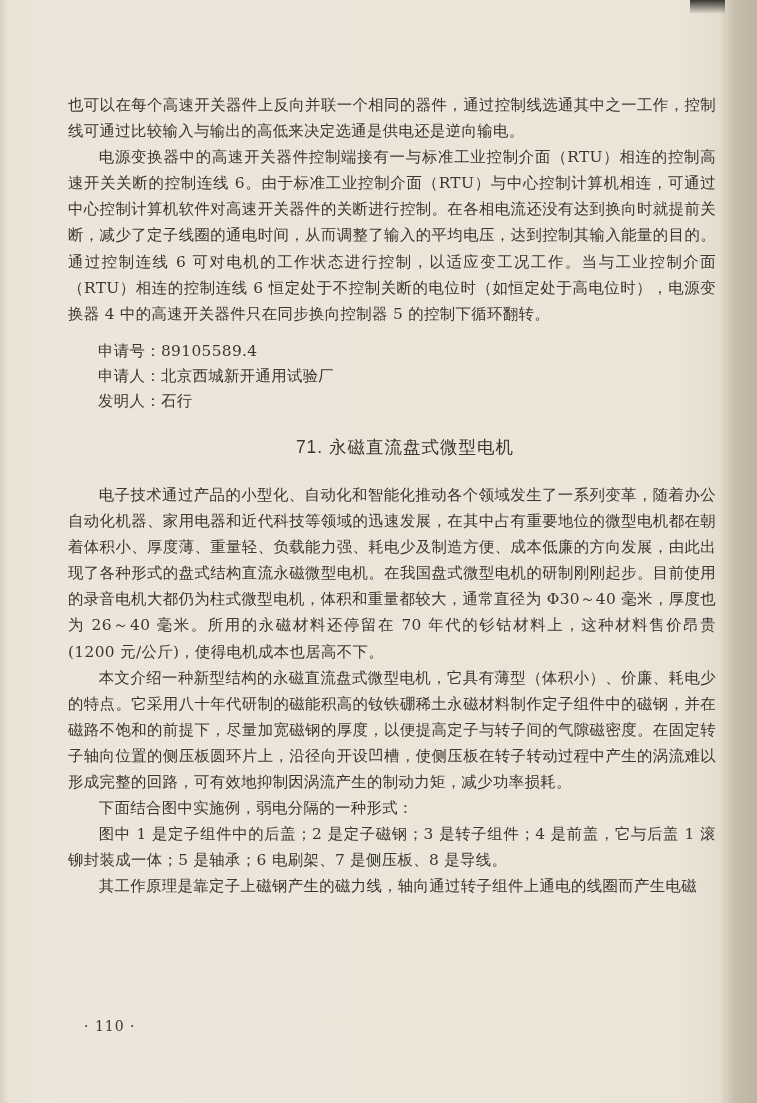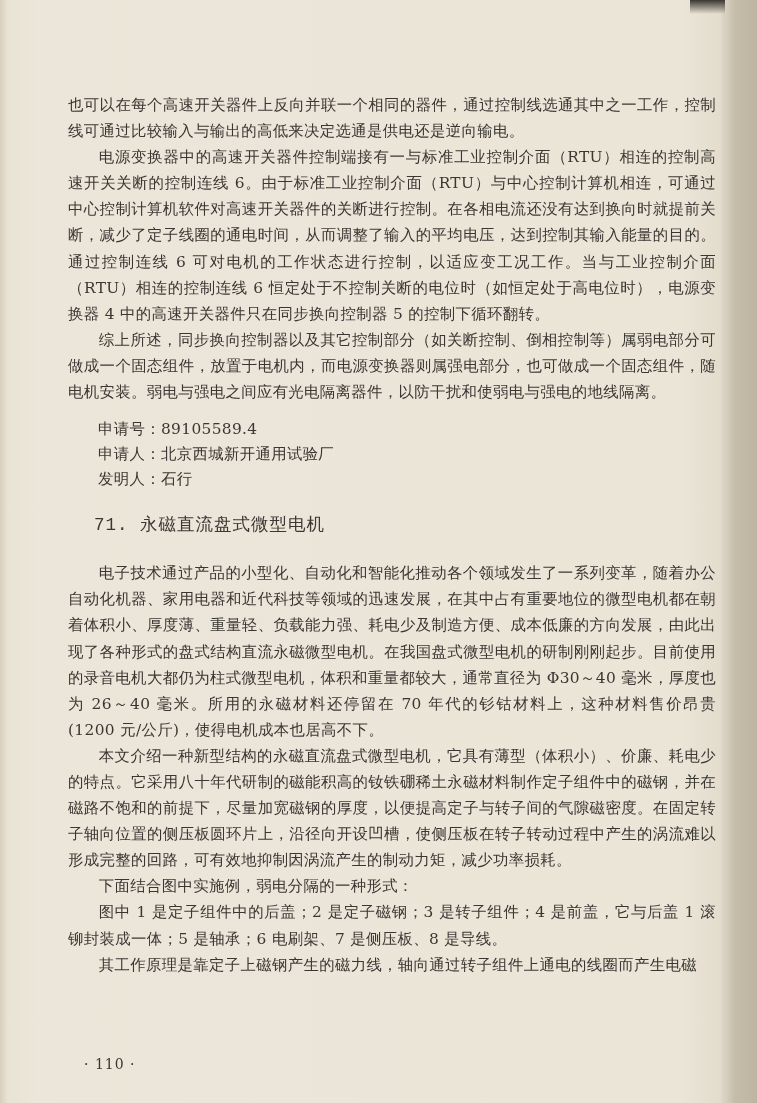--- a/index.html
+++ b/index.html
@@ -24,39 +24,38 @@
     .content {
       position: absolute; left: 68px; top: 92px; width: 648px;
       font-size: 15.4px; line-height: 26.1px; letter-spacing: 0.35px;
       text-align: justify;
     }
     .p { margin: 0; text-indent: 2em; }
     .p.noindent { text-indent: 0; }
     .meta { margin: 12px 0 8px 30px; line-height: 25px; }
     .meta-row { display: block; }
     .section-title {
-      text-align: left; font-family: Liberation Mono, monospace;
+      text-align: center; font-family: Liberation Sans, sans-serif;
       font-size: 17.5px; letter-spacing: 1px; margin: 20px 0 22px 0; color: #3b3733;
       padding-left: 26px;
     }
     .page-number {
-      position: absolute; left: 84px; top: 1056px; font-size: 14px; letter-spacing: 1px;
+      position: absolute; left: 84px; top: 1018px; font-size: 14px; letter-spacing: 1px;
     }
   </style>
 </head>
 <body>
 
 <div class="page">
   <div class="top-shadow"></div>
   <div class="gutter"></div>
 
   <div class="content">
     <p class="p noindent">也可以在每个高速开关器件上反向并联一个相同的器件，通过控制线选通其中之一工作，控制线可通过比较输入与输出的高低来决定选通是供电还是逆向输电。</p>
     <p class="p">电源变换器中的高速开关器件控制端接有一与标准工业控制介面（RTU）相连的控制高速开关关断的控制连线 6。由于标准工业控制介面（RTU）与中心控制计算机相连，可通过中心控制计算机软件对高速开关器件的关断进行控制。在各相电流还没有达到换向时就提前关断，减少了定子线圈的通电时间，从而调整了输入的平均电压，达到控制其输入能量的目的。通过控制连线 6 可对电机的工作状态进行控制，以适应变工况工作。当与工业控制介面（RTU）相连的控制连线 6 恒定处于不控制关断的电位时（如恒定处于高电位时），电源变换器 4 中的高速开关器件只在同步换向控制器 5 的控制下循环翻转。</p>
-    <p class="p">综上所述，同步换向控制器以及其它控制部分（如关断控制、倒相控制等）属弱电部分可做成一个固态组件，放置于电机内，而电源变换器则属强电部分，也可做成一个固态组件，随电机安装。弱电与强电之间应有光电隔离器件，以防干扰和使弱电与强电的地线隔离。</p>
 
     <div class="meta">
       <span class="meta-row">申请号：89105589.4</span>
       <span class="meta-row">申请人：北京西城新开通用试验厂</span>
       <span class="meta-row">发明人：石行</span>
     </div>
 
     <div class="section-title">71. 永磁直流盘式微型电机</div>
 
     <p class="p">电子技术通过产品的小型化、自动化和智能化推动各个领域发生了一系列变革，随着办公自动化机器、家用电器和近代科技等领域的迅速发展，在其中占有重要地位的微型电机都在朝着体积小、厚度薄、重量轻、负载能力强、耗电少及制造方便、成本低廉的方向发展，由此出现了各种形式的盘式结构直流永磁微型电机。在我国盘式微型电机的研制刚刚起步。目前使用的录音电机大都仍为柱式微型电机，体积和重量都较大，通常直径为 Φ30～40 毫米，厚度也为 26～40 毫米。所用的永磁材料还停留在 70 年代的钐钴材料上，这种材料售价昂贵(1200 元/公斤)，使得电机成本也居高不下。</p>

